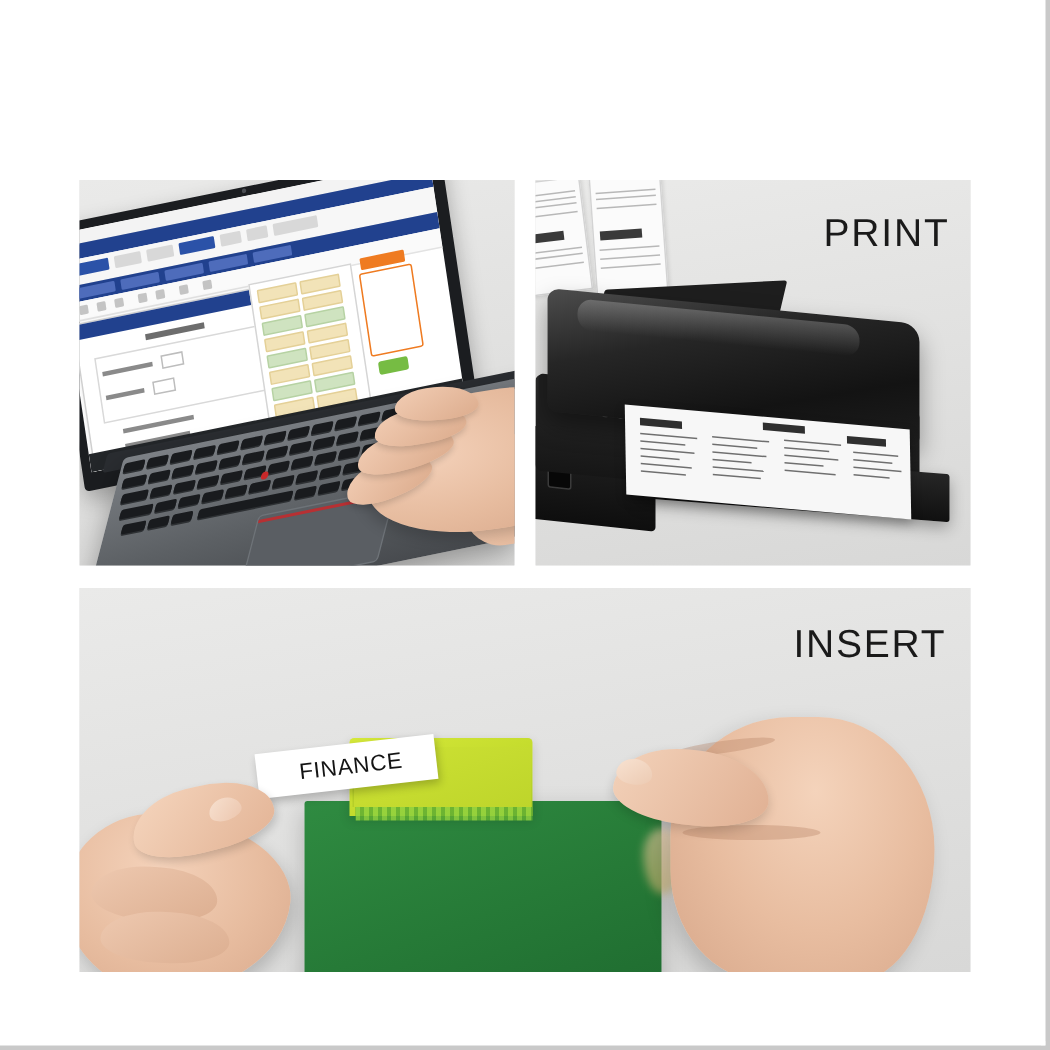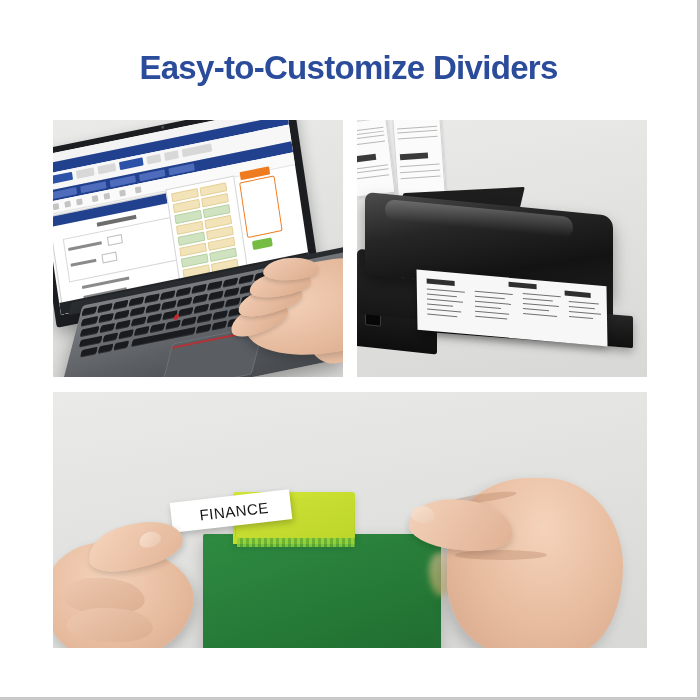--- a/index.html
+++ b/index.html
@@ -324,21 +324,20 @@
     position:absolute;display:block;width:26px;height:44px;
     background: linear-gradient(180deg,#e7c79f,#c9b26a);
     border-radius:48%/40% 40% 60% 60%;
   }
 </style>
 </head>
 <body>
 
 <div id="product-card">
 
-  <div class="headline">Easy-to-Customize Dividers</div>
 
   <div class="panel" id="panel-design">
     <div class="panel-bg-grad"></div>
 
     <div class="laptop-wrap">
 
       <div class="lid">
         <div class="lid-dot"></div>
         <div class="screen">
 
@@ -571,20 +570,21 @@
         <span class="tl" style="left:106px;top:24px;width:36px;"></span>
         <span class="tl" style="left:106px;top:29px;width:26px;"></span>
         <span class="tl" style="left:106px;top:34px;width:34px;"></span>
         <span class="tl" style="left:152px;top:18px;width:30px;"></span>
         <span class="tl" style="left:152px;top:23px;width:26px;"></span>
         <span class="tl" style="left:152px;top:28px;width:32px;"></span>
         <span class="tl" style="left:152px;top:33px;width:24px;"></span>
       </div>
     </div>
 
+    <div class="panel-label" id="label-print">PRINT</div>
   </div>
 
   <div class="panel" id="panel-insert">
     <div class="panel-bg-grad"></div>
 
     <div class="insert-stage">
 
       <div class="divider-body"></div>
       <div class="divider-tab"></div>
       <div class="tab-slot"></div>
@@ -610,15 +610,16 @@
 
       <div class="hand-r">
         <div class="palm"></div>
         <div class="thumb"></div>
         <div class="nail"></div>
         <span class="crease" style="left:52px;top:96px;width:92px;height:10px;"></span>
         <span class="crease" style="left:44px;top:40px;width:70px;height:8px;transform:rotate(-8deg);"></span>
       </div>
     </div>
 
+    <div class="panel-label" id="label-insert">INSERT</div>
   </div>
 
 </div>
 
 </body></html>

